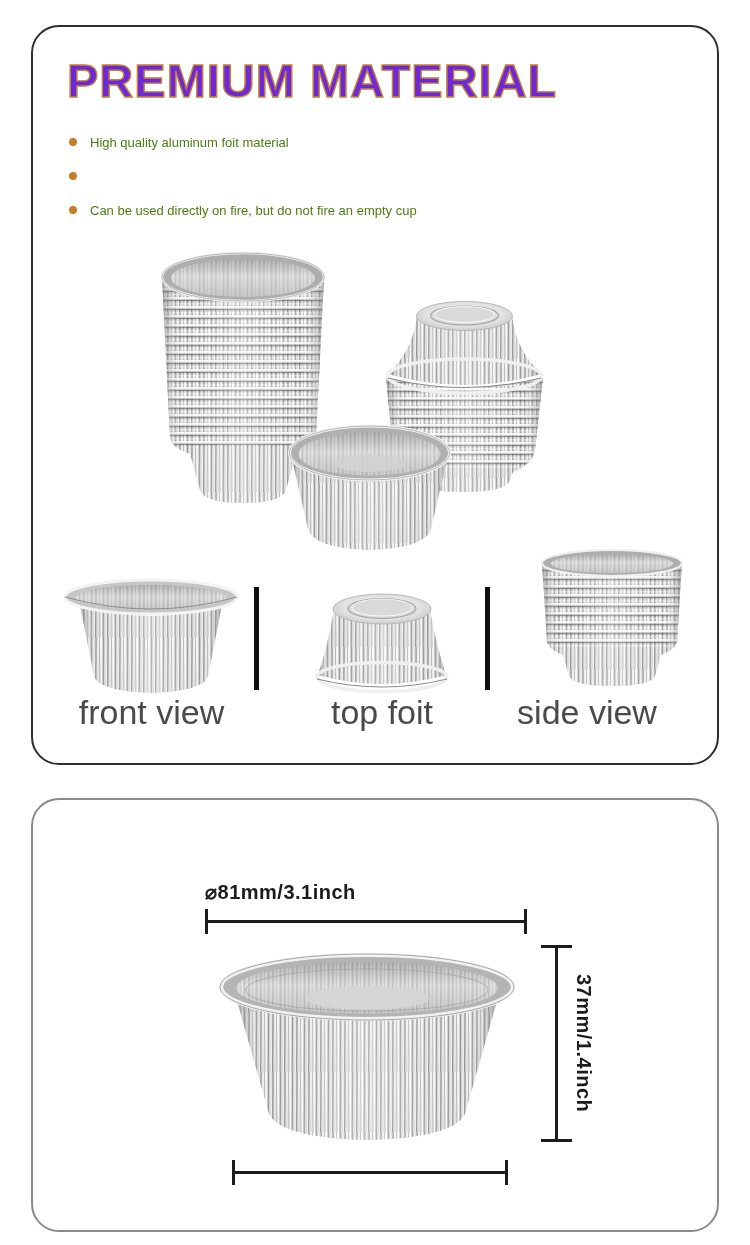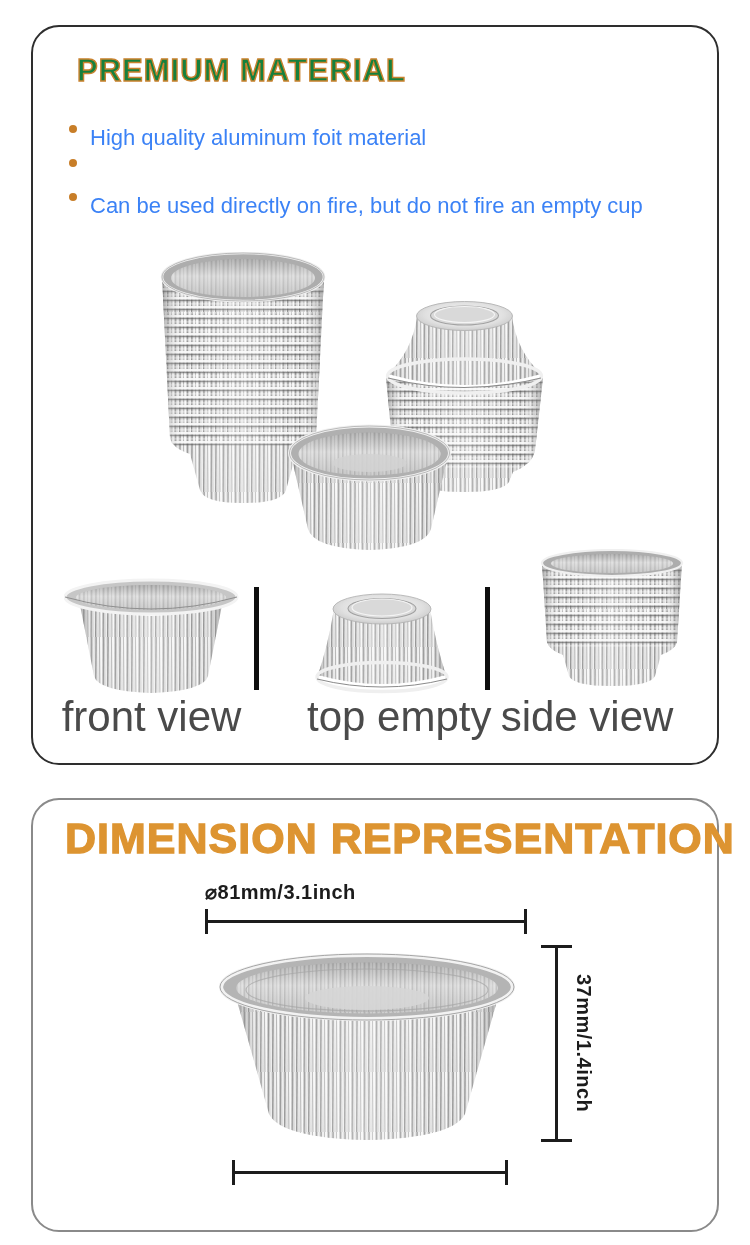--- a/index.html
+++ b/index.html
@@ -4,32 +4,32 @@
 <style>
   * { margin:0; padding:0; box-sizing:border-box; }
   html,body { width:750px; height:1245px; background:#ffffff; font-family:"Liberation Sans", sans-serif; }
   body { position:relative; overflow:hidden; }
 
   .card { position:absolute; left:31px; width:688px; background:#fff; }
   #card1 { top:25px; height:740px; border:2px solid #2e2e2e; border-radius:28px; }
   #card2 { top:798px; height:434px; border:2px solid #8a8a8a; border-radius:28px; }
 
   .heading { position:absolute; font-weight:bold; white-space:nowrap; }
-  #h1 { left:44px; top:26px; font-size:31px; letter-spacing:1px; color:#15803d; -webkit-text-stroke:1.4px #c9822e; }
+  #h1 { left:34px; top:26px; font-size:47px; letter-spacing:1px; color:#6d28d9; -webkit-text-stroke:1.4px #c9822e; }
   #h2 { left:32px; top:14px; font-size:43px; letter-spacing:1px; color:#dd9431; -webkit-text-stroke:1.3px #dd9431; }
 
   .bullets { position:absolute; left:36px; top:98px; list-style:none; }
-  .bullets li { display:flex; align-items:flex-start; height:34px; font-size:22px; color:#3b82f6; }
+  .bullets li { display:flex; align-items:center; height:34px; font-size:13px; color:#4d7c0f; }
   .dot { width:8px; height:8px; border-radius:50%; background:#c87e28; margin-right:13px; flex:0 0 auto; }
 
   .abs { position:absolute; }
 
   .vdiv { position:absolute; width:5px; height:103px; top:560px; background:#0e0e0e; }
 
-  .view-label { position:absolute; top:666px; text-align:center; font-size:42px; color:#4a4a4a; white-space:nowrap; }
+  .view-label { position:absolute; top:666px; text-align:center; font-size:34px; color:#4a4a4a; white-space:nowrap; }
 
   
   .dimline-h { position:absolute; height:3px; background:#1c1c1c; }
   .dimline-h .tick { position:absolute; width:3px; height:25px; top:-11px; background:#1c1c1c; }
   .dimline-h .tick.left { left:0; }
   .dimline-h .tick.right { right:0; }
   .dimline-v { position:absolute; width:3px; background:#1c1c1c; }
   .dimline-v .tick { position:absolute; height:3px; width:31px; left:-14px; background:#1c1c1c; }
   .dimline-v .tick.top { top:0; }
   .dimline-v .tick.bottom { bottom:0; }
@@ -169,27 +169,26 @@
       </clipPath>
     <path d="M3,14 L8,93 Q10,101 24,106 L30,127 Q34,137 73,137 Q112,137 116,127 L122,106 Q136,101 138,93 L143,14 Q73,29 3,14 Z" fill="url(#pRims)" clip-path="url(#clipS)"></path>
     <path d="M3,14 L8,93 Q10,101 24,106 L30,127 Q34,137 73,137 Q112,137 116,127 L122,106 Q136,101 138,93 L143,14 Q73,29 3,14 Z" fill="url(#gBodyShade)"></path>
     <ellipse cx="73" cy="14" rx="70" ry="13" fill="#adadad"></ellipse>
     <ellipse cx="73" cy="14.5" rx="61" ry="9.5" fill="url(#gInner)"></ellipse>
     <ellipse cx="73" cy="14.5" rx="61" ry="9.5" fill="url(#pCrinkle)" opacity="0.25"></ellipse>
     <ellipse cx="73" cy="14" rx="70" ry="13" fill="none" stroke="#f0f0f0" stroke-width="2.2"></ellipse>
   </svg>
 
   <div class="view-label" style="left:26px;width:185px;">front view</div>
-  <div class="view-label" style="left:274px;width:150px;">top empty</div>
+  <div class="view-label" style="left:274px;width:150px;">top foit</div>
   <div class="view-label" style="left:464px;width:180px;">side view</div>
 </section>
 
 <section class="card" id="card2">
 
-  <h1 class="heading" id="h2">DIMENSION REPRESENTATION</h1>
 
   <div class="dim-label" style="left:172px;top:80px;width:322px;">⌀81mm/3.1inch</div>
   <div class="dimline-h" style="left:172px;top:120px;width:322px;">
     <span class="tick left"></span>
     <span class="tick right"></span>
   </div>
 
   <svg class="abs" style="left:184px;top:152px;" width="300" height="198" viewBox="0 0 300 198">
     <path d="M18,42 L52,162 Q64,186 150,188 Q236,186 248,162 L282,42 Q150,88 18,42 Z" fill="url(#pCrinkle)"></path>
     <path d="M18,42 L52,162 Q64,186 150,188 Q236,186 248,162 L282,42 Q150,88 18,42 Z" fill="url(#gBodyShade)"></path>

